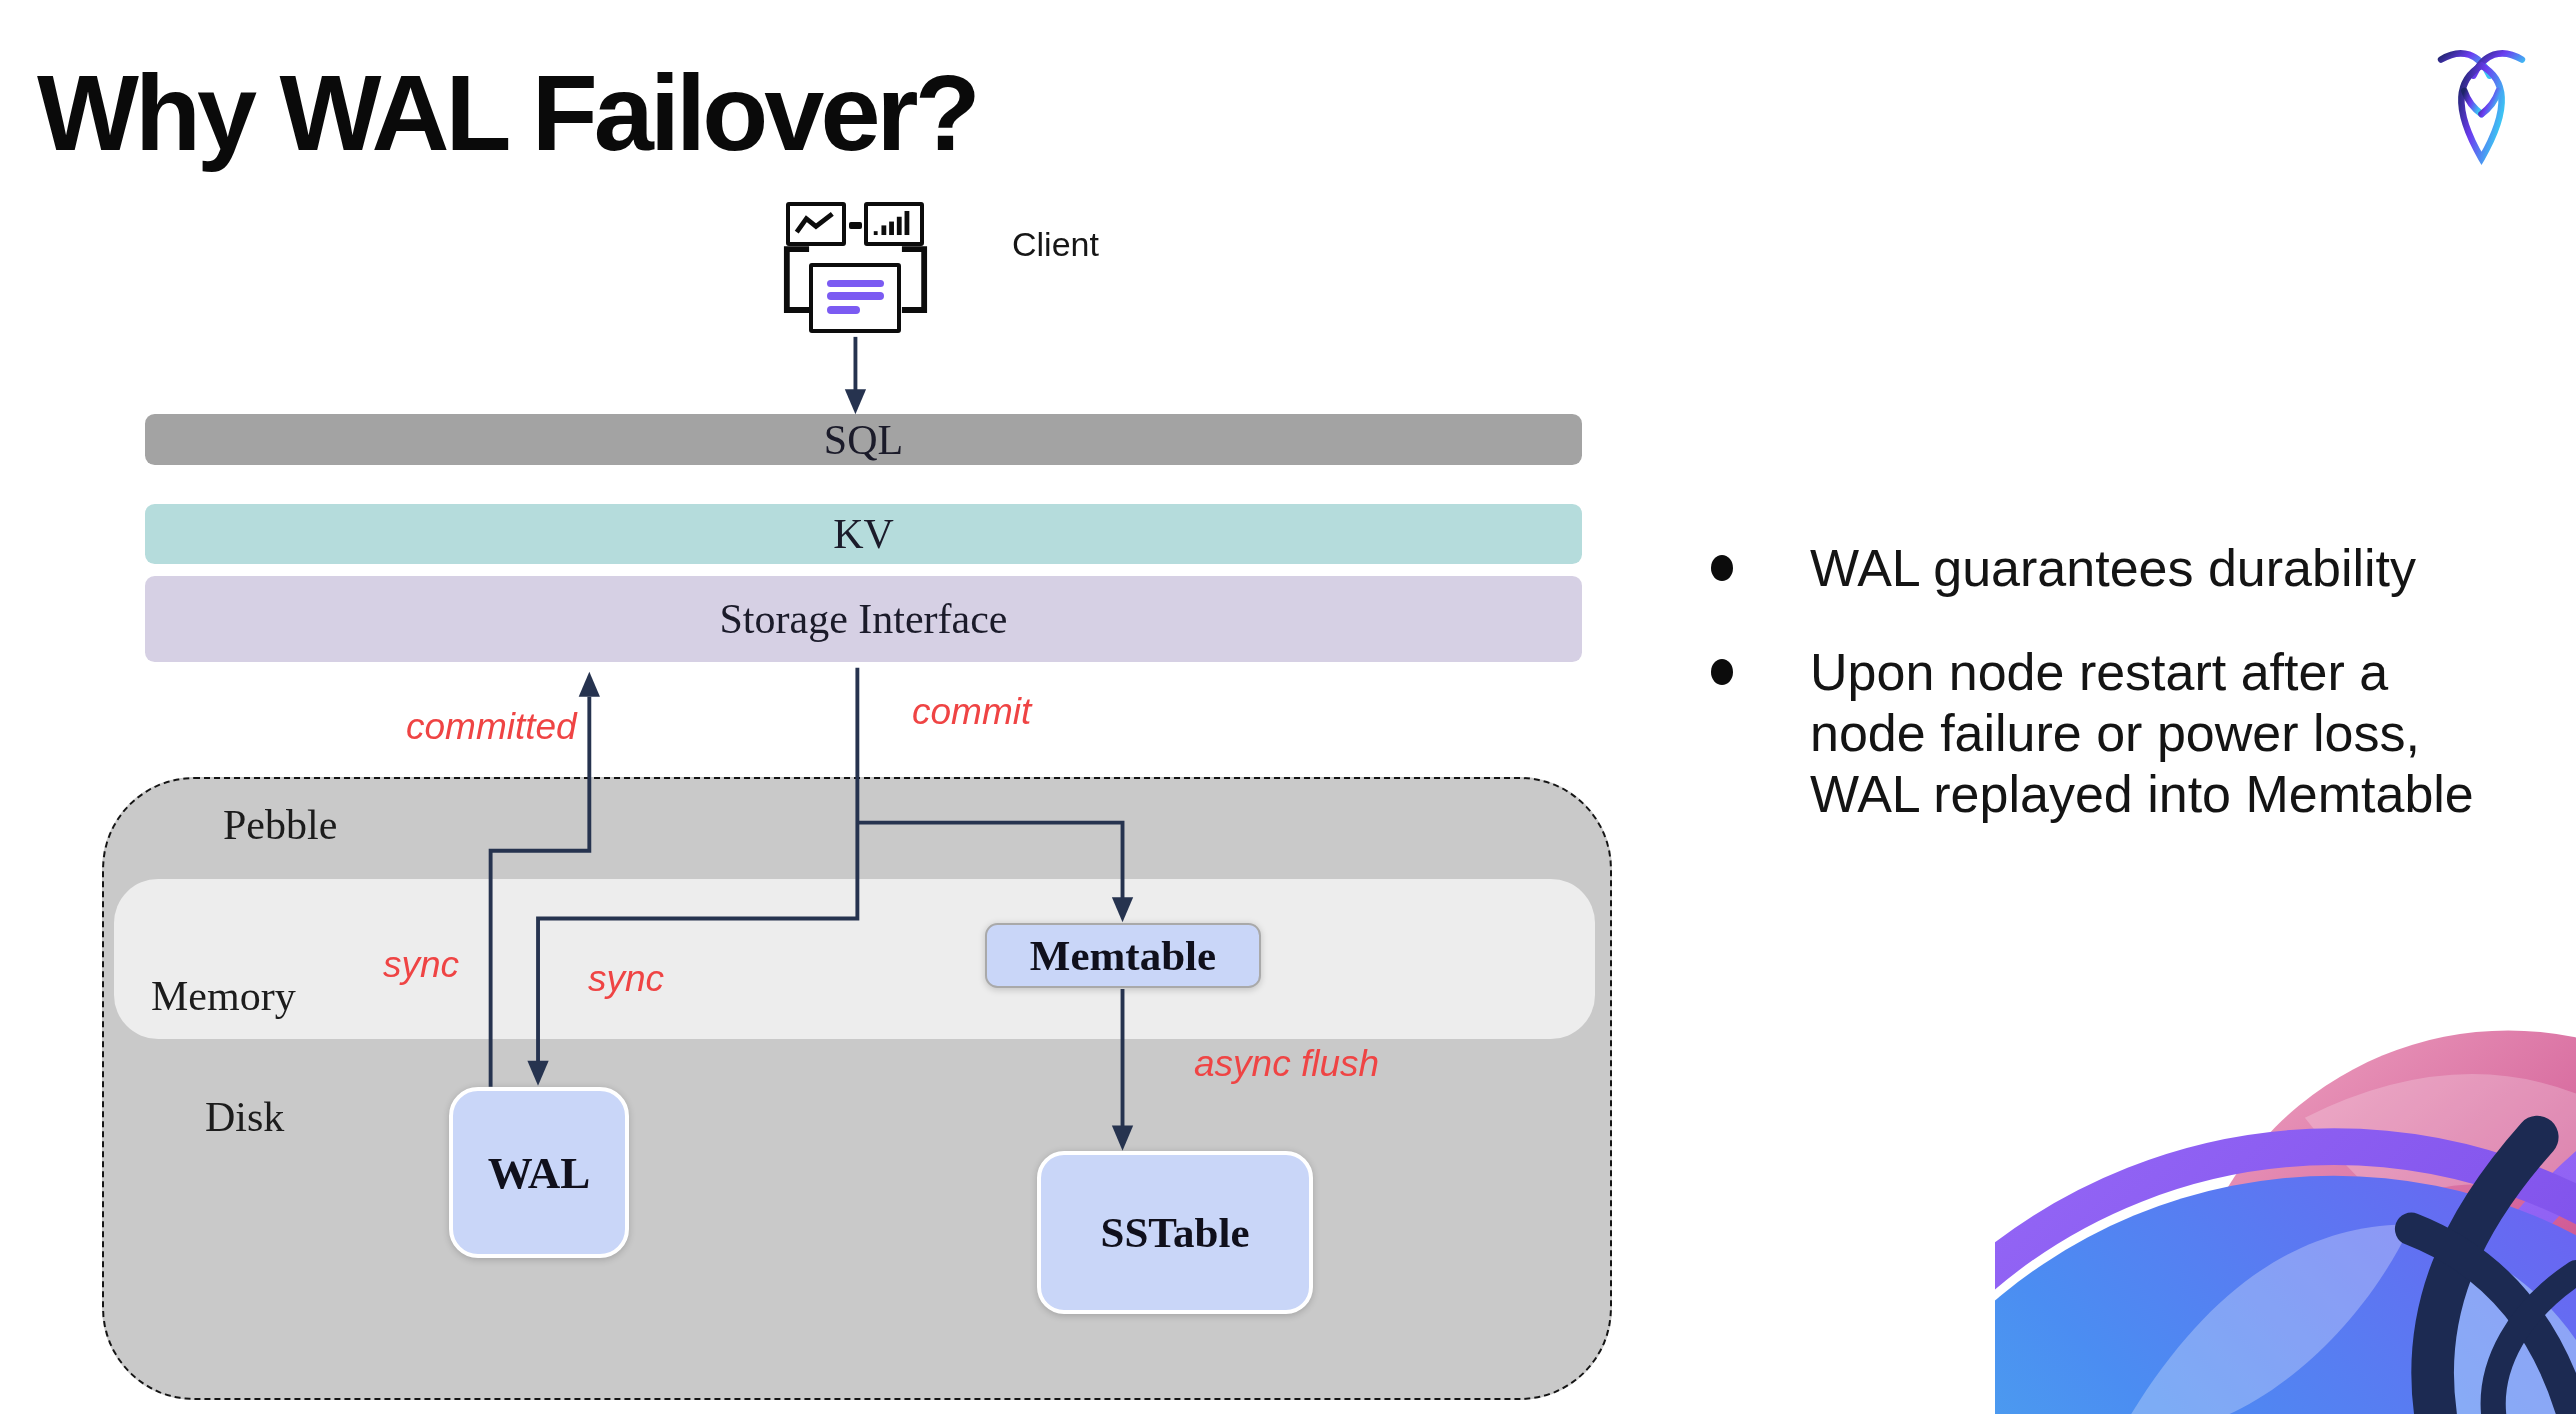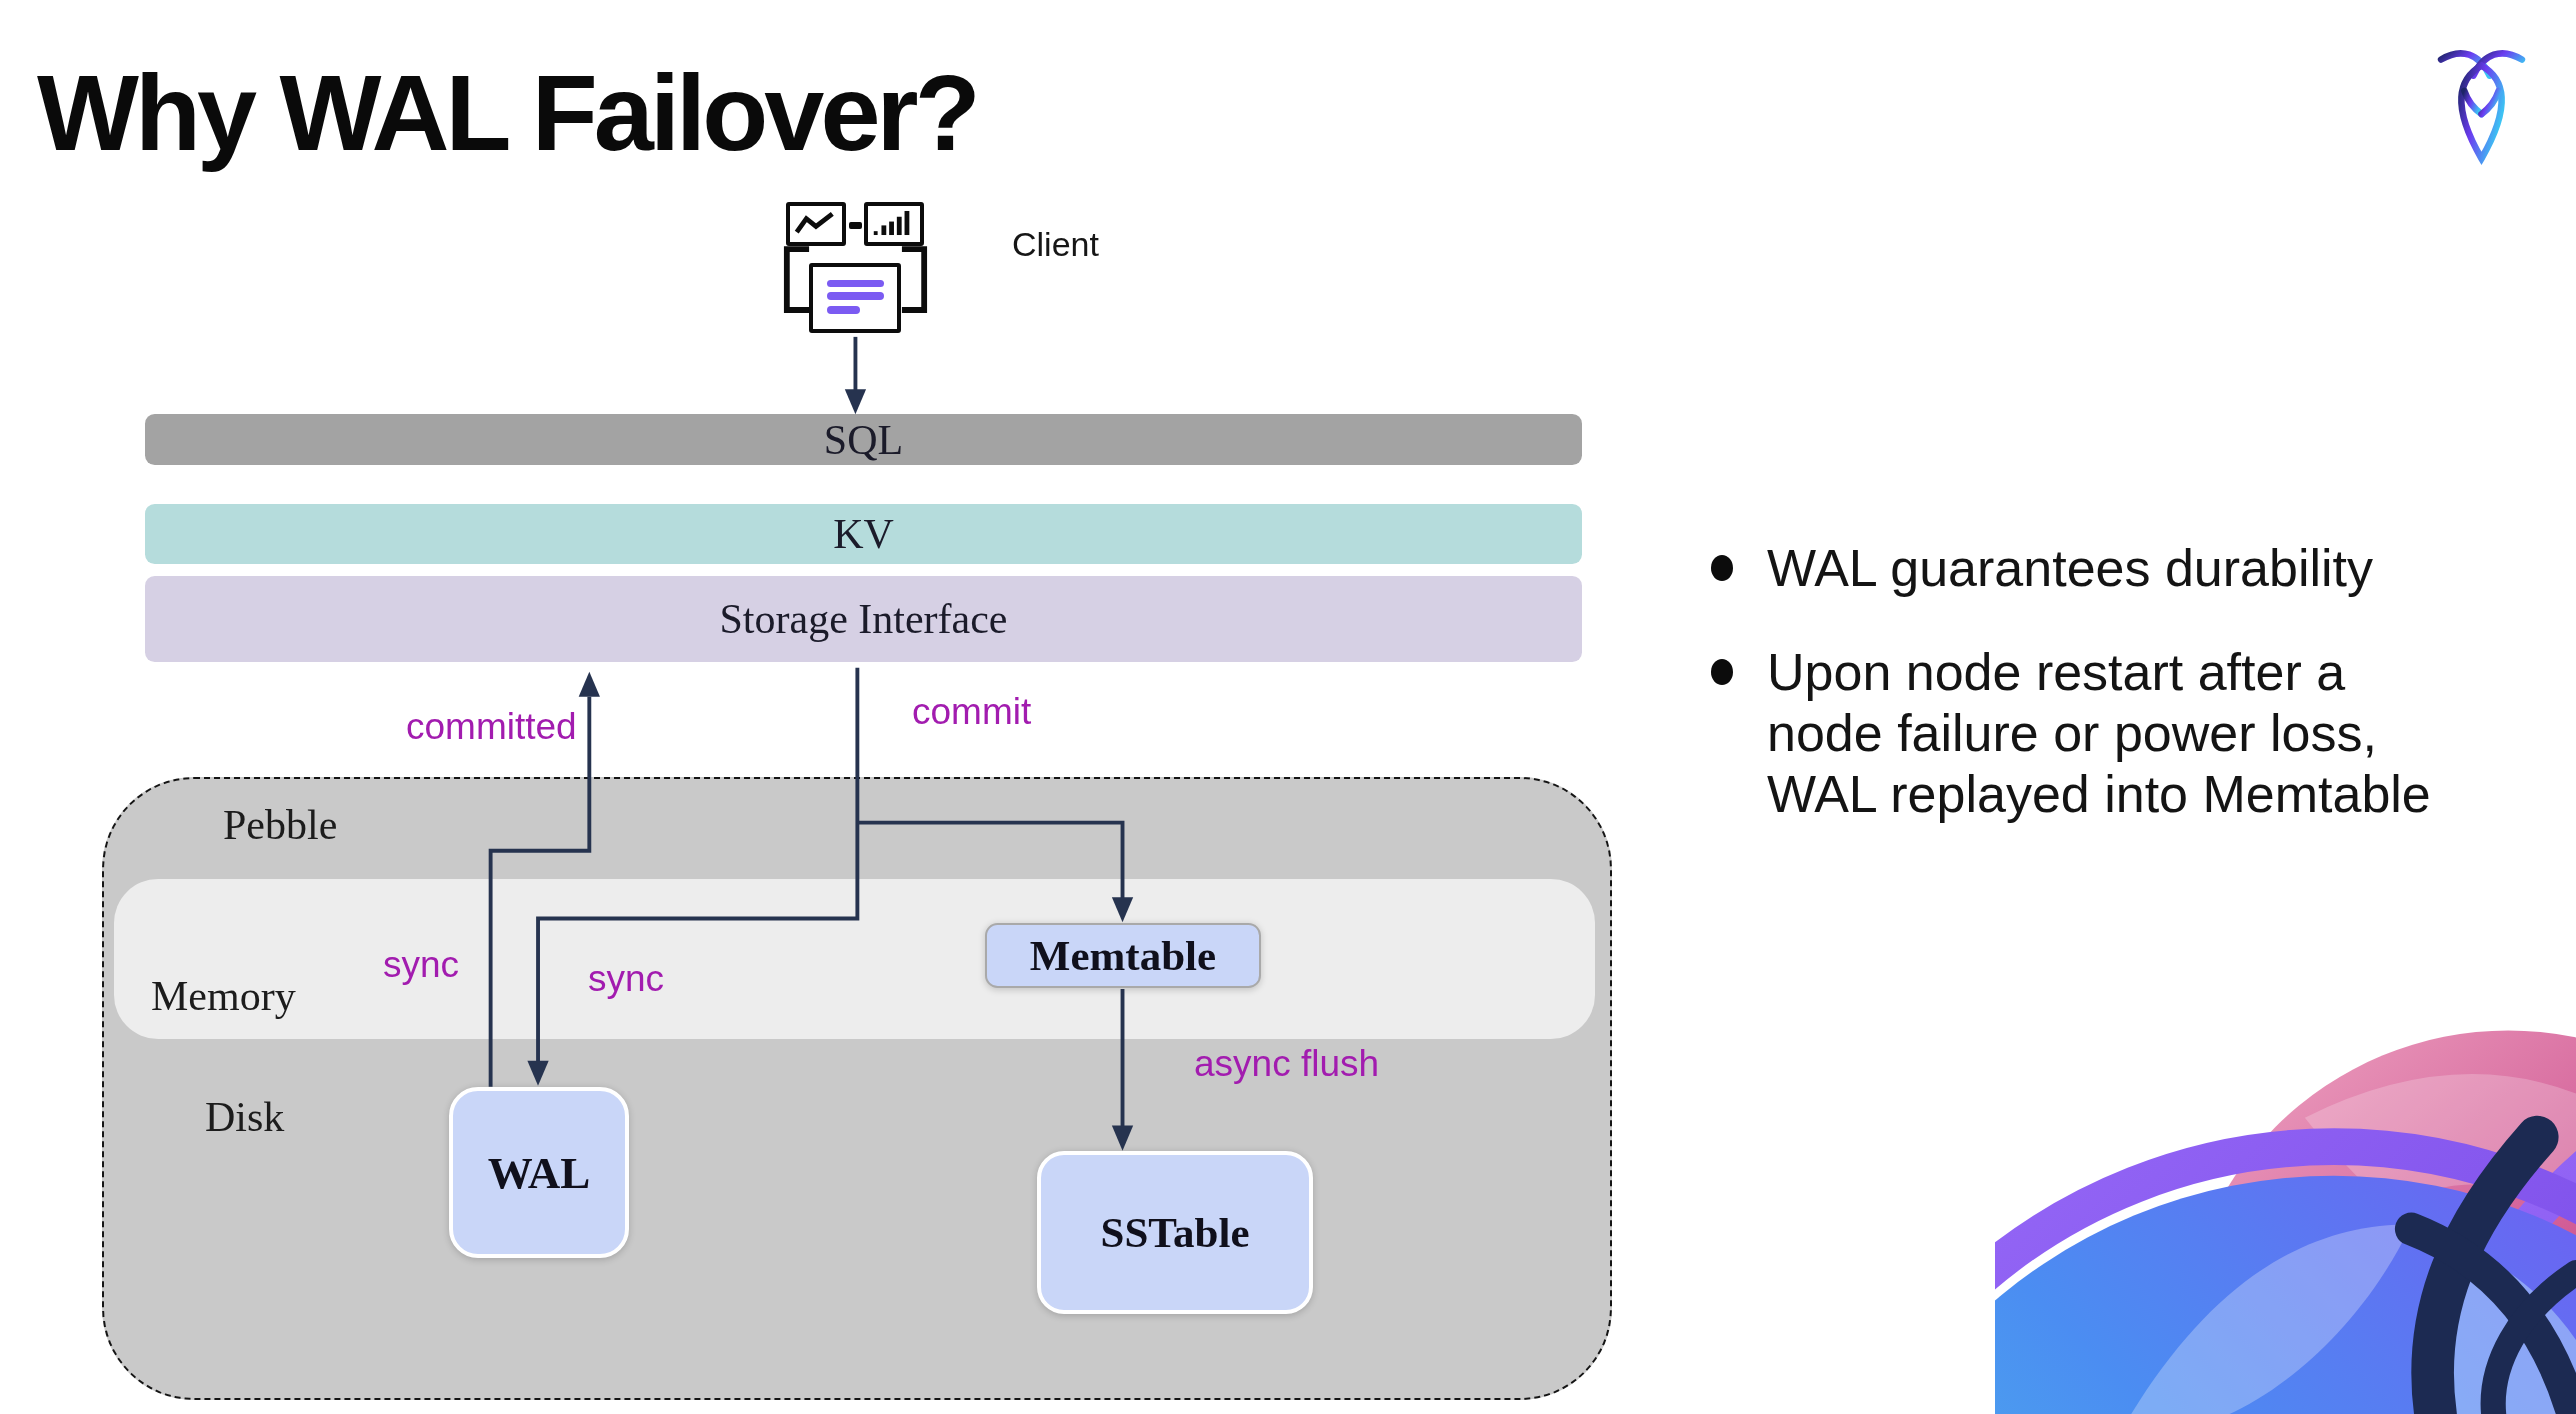--- a/index.html
+++ b/index.html
@@ -52,31 +52,31 @@
     background:#c9d6f8;box-sizing:border-box;
     display:flex;align-items:center;justify-content:center;
     font-family:"Liberation Serif",serif;font-weight:bold;color:#10101c;
     box-shadow:0 1.9px 7.7px rgba(0,0,0,0.18);
   }
   .node-wal{left:449px;top:1087px;width:180px;height:171px;border-radius:29px;border:4.8px solid #ffffff;font-size:45px;}
   .node-memtable{left:985px;top:923px;width:276px;height:65px;border-radius:12.6px;border:2.9px solid #a9a9a9;font-size:43px;}
   .node-sstable{left:1037px;top:1151px;width:276px;height:163px;border-radius:27px;border:4.8px solid #ffffff;font-size:43px;text-align:right;}
 
   
-  .edge-label{font-size:37px;color:#a21caf;}
+  .edge-label{font-size:37px;color:#ef4444;font-style:italic;}
 
   
   .bullets{left:1711px;top:538px;width:784px;}
   .bullet-item{display:flex;margin-bottom:43px;}
   .bullet-dot{
     width:22px;height:26px;border-radius:50%;background:#0c0c0c;
     margin-top:17.4px;flex:0 0 22px;
   }
   .bullet-text{
-    margin-left:34px;width:677px;
+    margin-left:77px;width:677px;
     font-size:52px;line-height:61px;color:#141414;
   }
 
   svg{display:block;}
 </style>
 </head>
 <body>
 
 <div class="abs title">Why WAL Failover?</div>
 

